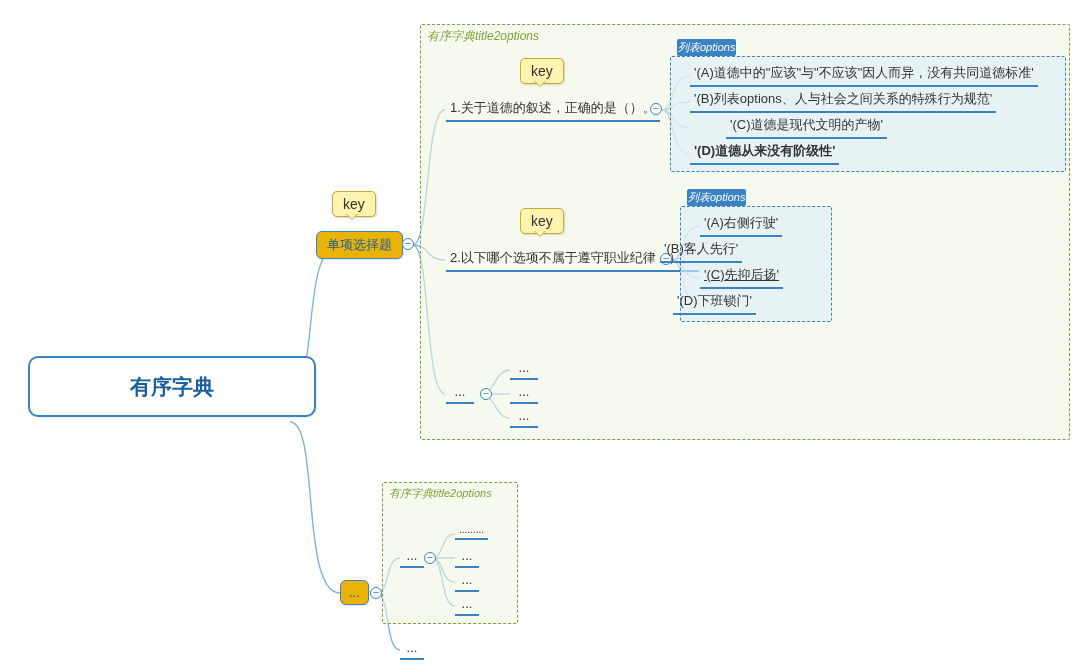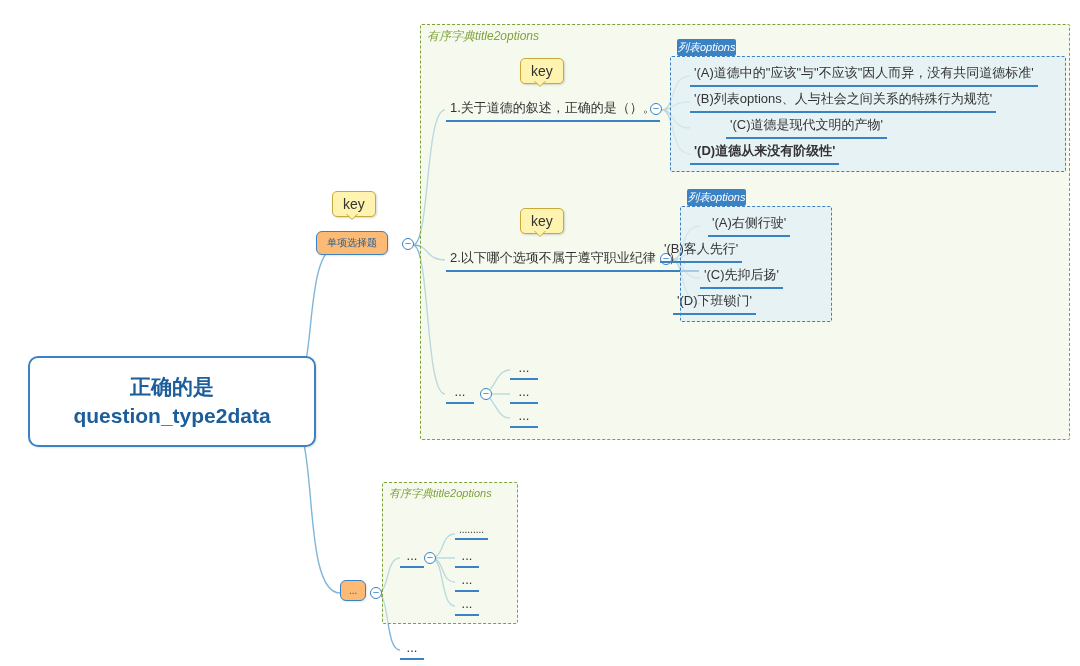--- a/index.html
+++ b/index.html
@@ -27,24 +27,24 @@
     text-align: center;
     padding: 14px 22px;
     line-height: 1.4;
     box-shadow: 1px 1px 2px rgba(0,0,0,0.1);
   }
 
   .mid-node {
     position: absolute;
     border: 1.5px solid #3b82c4;
     border-radius: 6px;
-    background: #fdba74;
+    background: #eab308;
     color: #1b5e9b;
     padding: 4px 10px;
-    font-size: 10px;
+    font-size: 13px;
     box-shadow: 1px 1px 2px rgba(0,0,0,0.1);
   }
 
   .leaf {
     position: absolute;
     border-bottom: 2.5px solid #3b82c4;
     padding: 2px 4px 3px 4px;
     color: #333;
     white-space: nowrap;
     font-size: 13px;
@@ -154,22 +154,21 @@
     <path d="M 377 593 C 390 593 385 650 400 650"></path>
 
     <path d="M 431 558 C 445 558 440 534 455 534"></path>
     <path d="M 431 558 C 445 558 440 558 455 558"></path>
     <path d="M 431 558 C 445 558 440 582 455 582"></path>
     <path d="M 431 558 C 445 558 440 606 455 606"></path>
   </g>
 </svg>
 
 <div class="root-node" style="left:28px; top:356px; width:240px;">
-  <span>正确的是</span><br>
-  <span>question_type2data</span>
+  <span>有序字典</span><br>
 </div>
 
 <div class="key-callout" style="left:332px; top:191px;">
   <span>key</span>
 </div>
 
 <div class="mid-node" style="left:316px; top:231px;">
   <span>单项选择题</span>
 </div>
 <div class="collapse" style="left:402px; top:238px;"></div>
@@ -208,27 +207,27 @@
 </div>
 
 <div class="leaf" style="left:446px; top:247px;">
   <span>2.以下哪个选项不属于遵守职业纪律（）。</span>
 </div>
 <div class="collapse" style="left:660px; top:253px;"></div>
 
 <div class="list-box" style="left:680px; top:206px; width:150px; height:114px;">
   <div class="list-title">列表options</div>
 </div>
-<div class="leaf" style="left:700px; top:212px;margin-left:8px;">
+<div class="leaf" style="left:700px; top:212px;">
   <span>'(A)右侧行驶'</span>
 </div>
 <div class="leaf" style="left:660px; top:238px;">
   <span>'(B)客人先行'</span>
 </div>
-<div class="leaf" style="left:700px; top:264px;">
+<div class="leaf" style="left:700px; top:264px;text-decoration:underline;">
   <span>'(C)先抑后扬'</span>
 </div>
 <div class="leaf" style="left:673px; top:290px;">
   <span>'(D)下班锁门'</span>
 </div>
 
 <div class="leaf" style="left:446px; top:382px; width:20px; text-align:center;">
   <span>...</span>
 </div>
 <div class="collapse" style="left:480px; top:388px;"></div>

